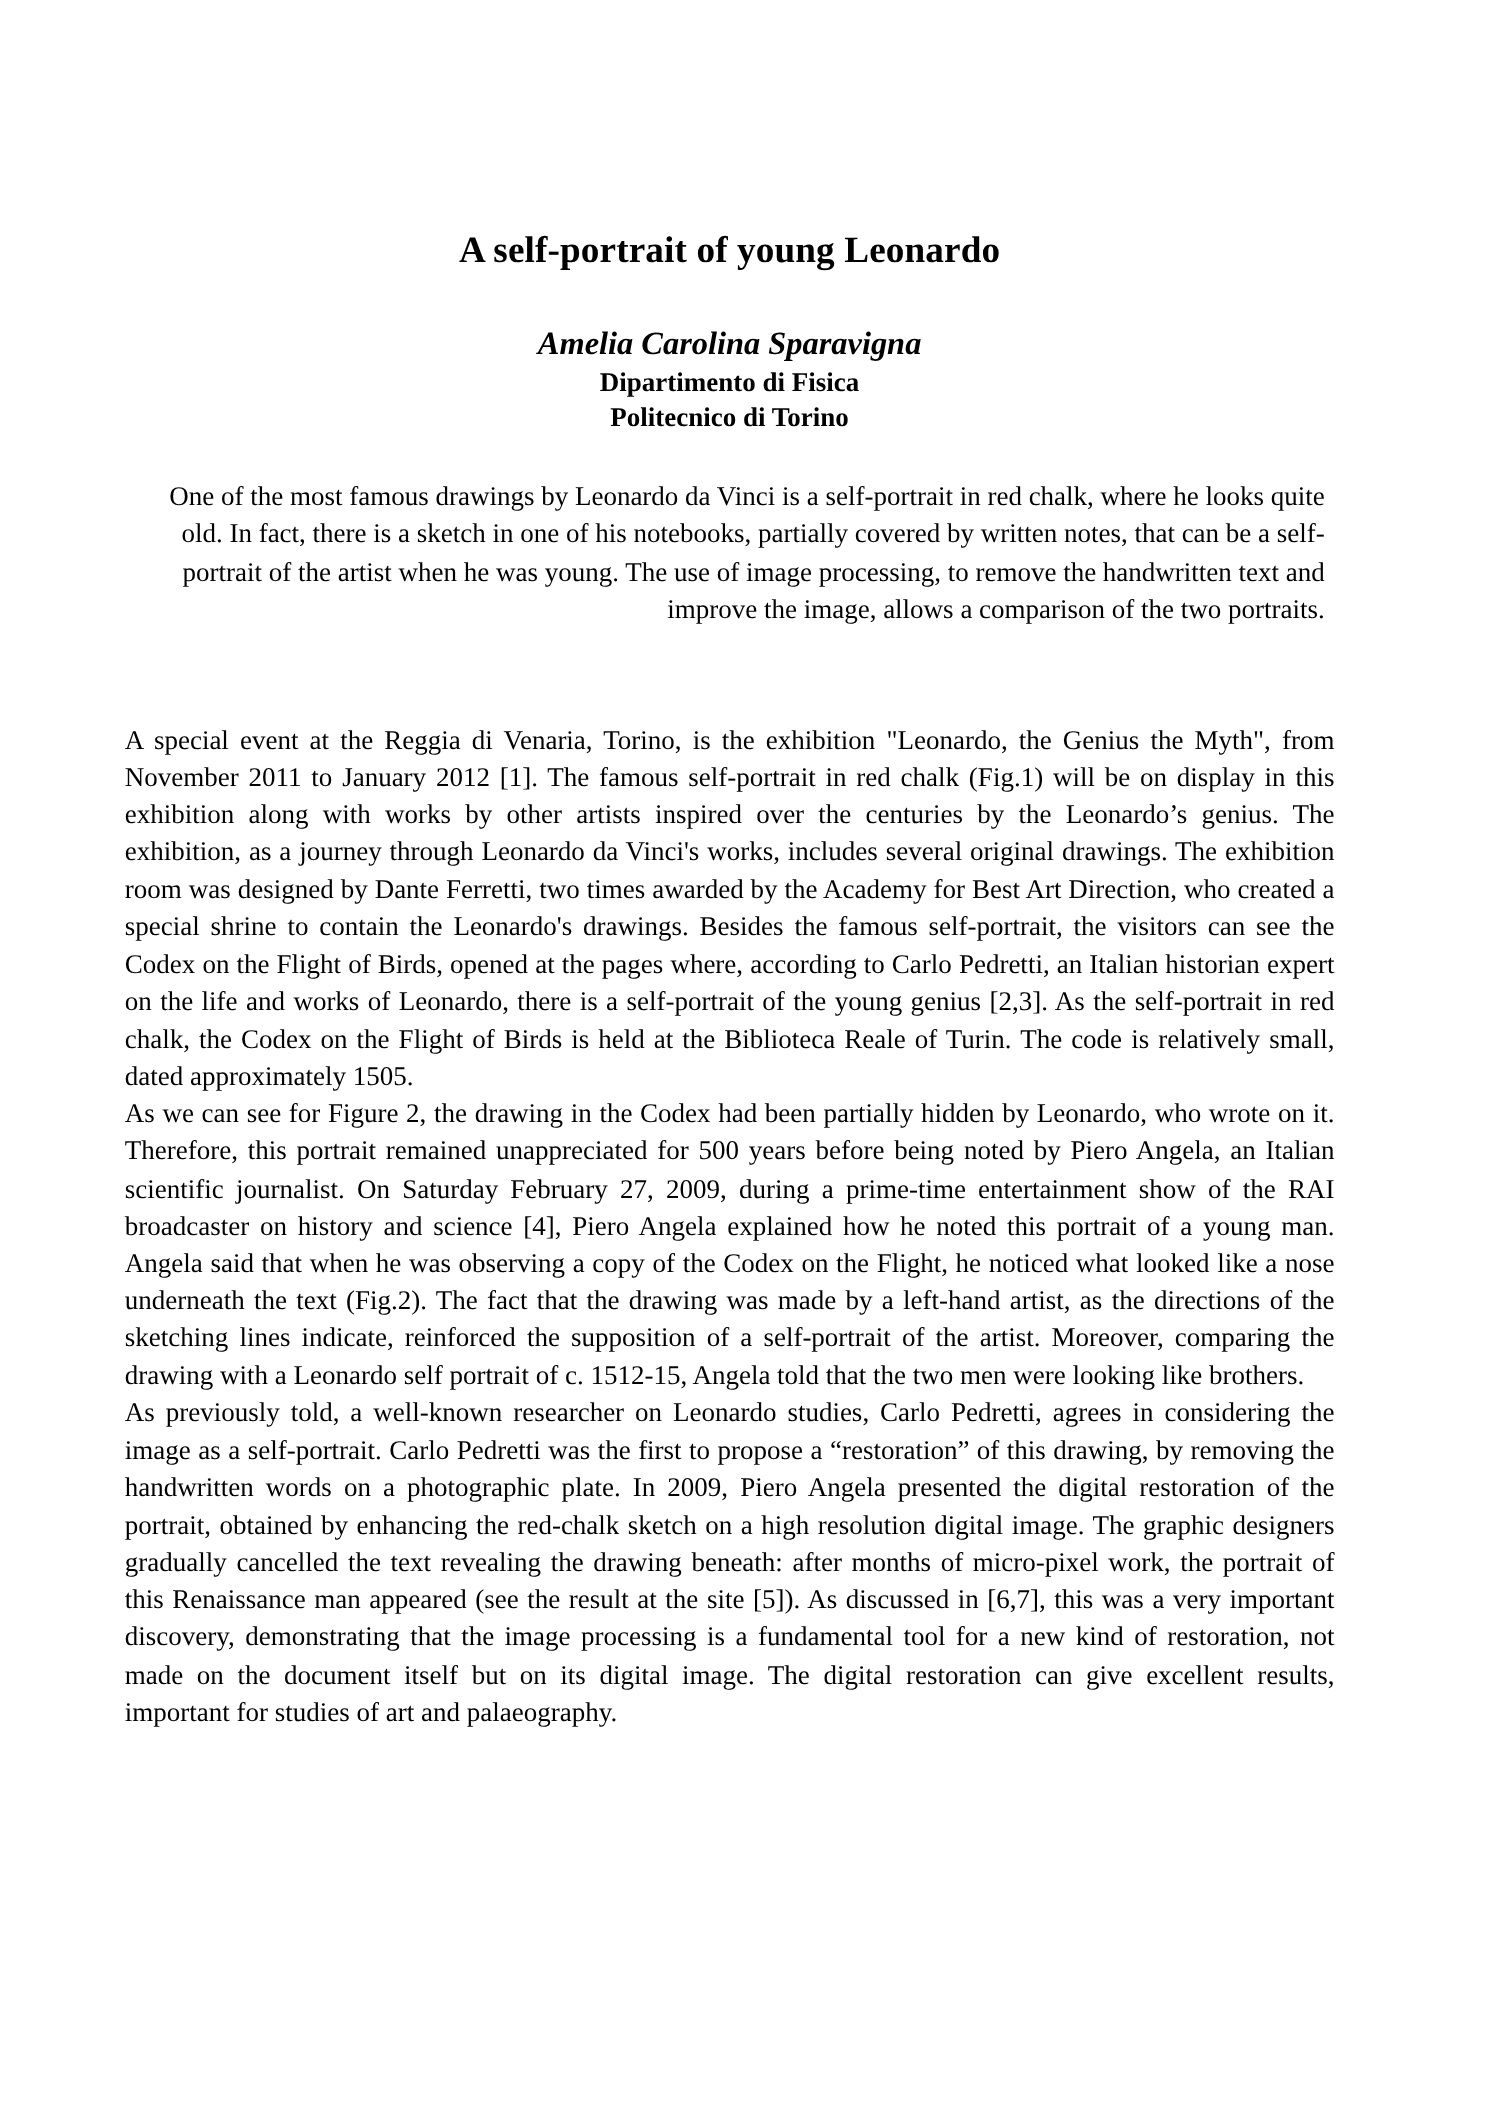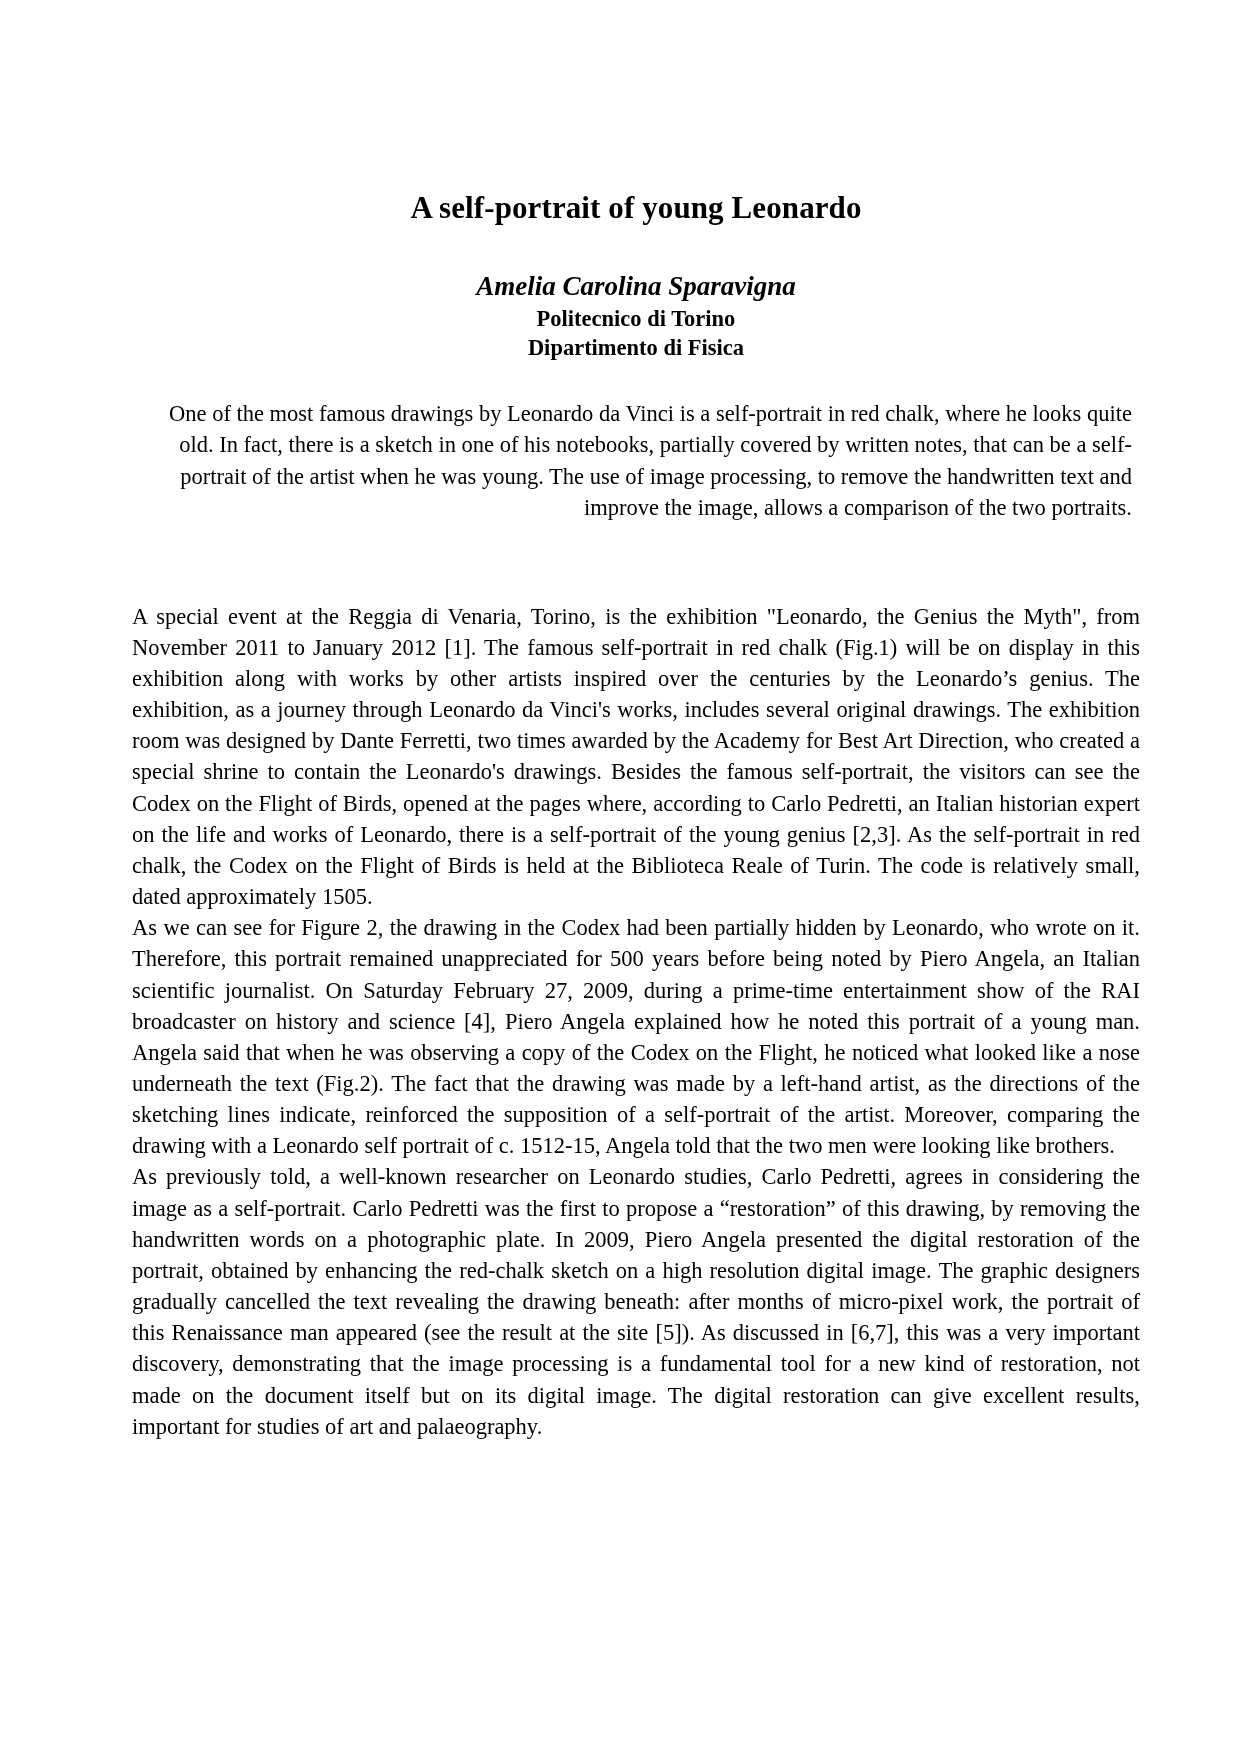--- a/index.html
+++ b/index.html
@@ -16,21 +16,21 @@
     position: relative;
     width: 1241px;
     height: 1754px;
     margin: 0 auto;
     background: #ffffff;
     box-sizing: border-box;
     overflow: hidden;
   }
   .content {
     position: absolute;
-    left: 132px;
+    left: 104px;
     top: 0;
     width: 1008px;
   }
   .doc-title {
     text-align: center;
     font-weight: bold;
     font-size: 31px;
     line-height: 1.2;
     margin: 0;
     padding-top: 189px;
@@ -77,22 +77,22 @@
 </head>
 <body>
 
 <div class="page">
   <div class="content">
 
     <h1 class="doc-title">A self-portrait of young Leonardo</h1>
 
     <div class="author-block">
       <div class="author-name">Amelia Carolina Sparavigna</div>
+      <div class="affiliation">Dipartimento di Fisica</div>
       <div class="affiliation">Politecnico di Torino</div>
-      <div class="affiliation">Dipartimento di Fisica</div>
     </div>
 
     <p class="abstract">One of the most famous drawings by Leonardo da Vinci is a self-portrait in red chalk, where he looks quite old. In fact, there is a sketch in one of his notebooks, partially covered by written notes, that can be a self-portrait of the artist when he was young. The use of image processing, to remove the handwritten text and improve the image, allows a comparison of the two portraits.</p>
 
     <div class="body-block">
       <p class="body-par">A special event at the Reggia di Venaria, Torino, is the exhibition "Leonardo, the Genius the Myth", from November 2011 to January 2012 [1]. The famous self-portrait in red chalk (Fig.1) will be on display in this exhibition along with works by other artists inspired over the centuries by the Leonardo’s genius. The exhibition, as a journey through Leonardo da Vinci's works, includes several original drawings. The exhibition room was designed by Dante Ferretti, two times awarded by the Academy for Best Art Direction, who created a special shrine to contain the Leonardo's drawings. Besides the famous self-portrait, the visitors can see the Codex on the Flight of Birds, opened at the pages where, according to Carlo Pedretti, an Italian historian expert on the life and works of Leonardo, there is a self-portrait of the young genius [2,3]. As the self-portrait in red chalk, the Codex on the Flight of Birds is held at the Biblioteca Reale of Turin. The code is relatively small, dated approximately 1505.</p>
       <p class="body-par">As we can see for Figure 2, the drawing in the Codex had been partially hidden by Leonardo, who wrote on it. Therefore, this portrait remained unappreciated for 500 years before being noted by Piero Angela, an Italian scientific journalist. On Saturday February 27, 2009, during a prime-time entertainment show of the RAI broadcaster on history and science [4], Piero Angela explained how he noted this portrait of a young man. Angela said that when he was observing a copy of the Codex on the Flight, he noticed what looked like a nose underneath the text (Fig.2). The fact that the drawing was made by a left-hand artist, as the directions of the sketching lines indicate, reinforced the supposition of a self-portrait of the artist. Moreover, comparing the drawing with a Leonardo self portrait of c. 1512-15, Angela told that the two men were looking like brothers.</p>
       <p class="body-par">As previously told, a well-known researcher on Leonardo studies, Carlo Pedretti, agrees in considering the image as a self-portrait. Carlo Pedretti was the first to propose a “restoration” of this drawing, by removing the handwritten words on a photographic plate. In 2009, Piero Angela presented the digital restoration of the portrait, obtained by enhancing the red-chalk sketch on a high resolution digital image. The graphic designers gradually cancelled the text revealing the drawing beneath: after months of micro-pixel work, the portrait of this Renaissance man appeared (see the result at the site [5]). As discussed in [6,7], this was a very important discovery, demonstrating that the image processing is a fundamental tool for a new kind of restoration, not made on the document itself but on its digital image. The digital restoration can give excellent results, important for studies of art and palaeography.</p>
     </div>
 

